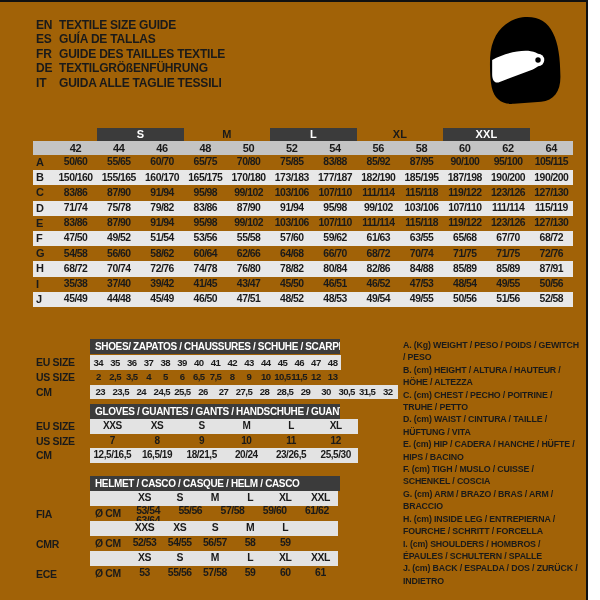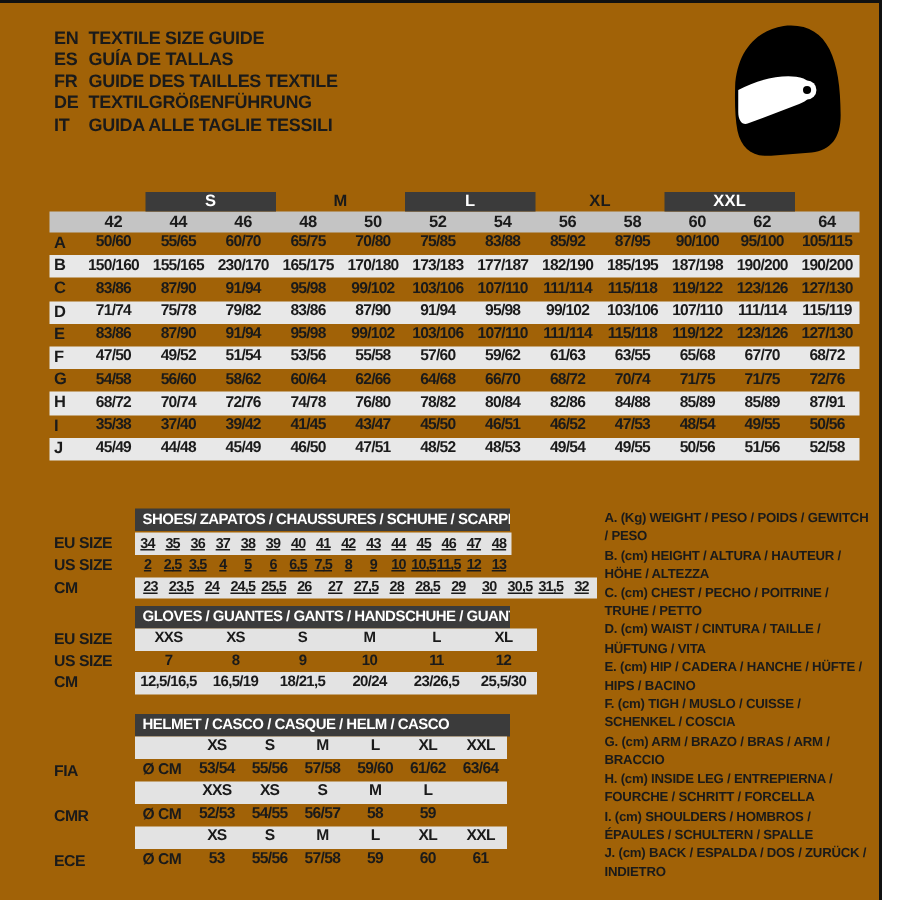--- a/index.html
+++ b/index.html
@@ -41,21 +41,21 @@
   .rows{position:absolute;left:0;width:600px;}
   #shoes-rows{top:353px;}
   #gloves-rows{top:417px;}
   #helmet-rows{top:489px;}
   .b-row{position:relative;width:600px;}
   .side-label{position:absolute;left:36px;top:0;height:100%;display:flex;align-items:center;
               font-size:10.5px;letter-spacing:-0.3px;white-space:nowrap;}
   .b-grid{position:absolute;top:0;height:100%;display:grid;align-items:center;}
   .b-grid.shaded,.shade-band{background:var(--shade,#e3e3e3);}
   .shade-band{position:absolute;left:90px;width:248px;top:0;height:100%;}
-  .shoes-grid .cell{font-size:9.6px;letter-spacing:-0.55px;text-decoration:underline;}
+  .shoes-grid .cell{font-size:9.6px;letter-spacing:-0.55px;}
   .gloves-grid .cell{font-size:10px;letter-spacing:-0.45px;}
   .helmet-grid .cell{font-size:10.4px;letter-spacing:-0.45px;}
   .unit{position:absolute;left:95px;top:0;height:100%;display:flex;align-items:center;
         font-size:10.4px;letter-spacing:-0.3px;white-space:nowrap;}
 
   
   .legend{position:absolute;left:403px;top:337px;width:176px;font-size:8.8px;line-height:12.4px;
           letter-spacing:-0.15px;}
 </style>
 </head>
@@ -115,21 +115,21 @@
         <div class="cell">85/92</div>
         <div class="cell">87/95</div>
         <div class="cell">90/100</div>
         <div class="cell">95/100</div>
         <div class="cell">105/115</div>
       </div>
       <div class="t-row data stripe">
         <div class="cell lbl">B</div>
         <div class="cell">150/160</div>
         <div class="cell">155/165</div>
-        <div class="cell">230/170</div>
+        <div class="cell">160/170</div>
         <div class="cell">165/175</div>
         <div class="cell">170/180</div>
         <div class="cell">173/183</div>
         <div class="cell">177/187</div>
         <div class="cell">182/190</div>
         <div class="cell">185/195</div>
         <div class="cell">187/198</div>
         <div class="cell">190/200</div>
         <div class="cell">190/200</div>
       </div>
@@ -365,21 +365,21 @@
           <div class="cell">S</div>
           <div class="cell">M</div>
           <div class="cell">L</div>
           <div class="cell">XL</div>
           <div class="cell">XXL</div>
         </div>
       </div>
       <div class="b-row" style="height: 15px;">
         <div class="side-label">FIA</div>
         <div class="unit">Ø CM</div>
-        <div class="b-grid helmet-grid" style="left: 127px; width: 211px; grid-template-columns: repeat(6, 1fr);">
+        <div class="b-grid helmet-grid" style="left: 127px; width: 211px; grid-template-columns: repeat(5, 1fr);">
           <div class="cell">53/54</div>
           <div class="cell">55/56</div>
           <div class="cell">57/58</div>
           <div class="cell">59/60</div>
           <div class="cell">61/62</div>
           <div class="cell">63/64</div>
         </div>
       </div>
       <div class="b-row" style="height: 15px;">
         <div class="shade-band"></div>

